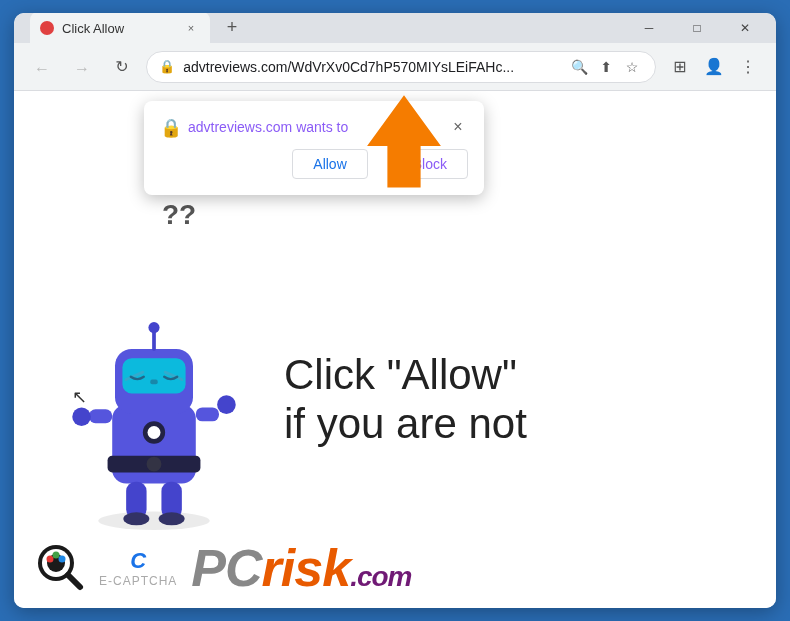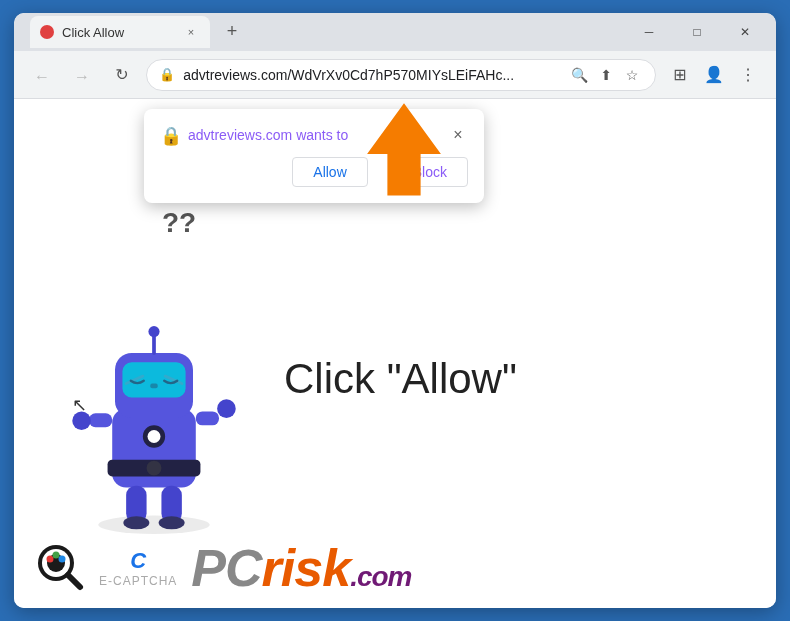--- a/index.html
+++ b/index.html
@@ -22,21 +22,21 @@
       border-radius: 10px;
       overflow: hidden;
       display: flex;
       flex-direction: column;
       box-shadow: 0 4px 20px rgba(0,0,0,0.3);
     }
 
     
     .title-bar {
       background: #dee1e6;
-      height: 38px;
+      height: 30px;
       display: flex;
       align-items: center;
       padding: 0 8px;
       gap: 4px;
       border-radius: 10px 10px 0 0;
     }
 
     .window-controls {
       display: flex;
       gap: 2px;
@@ -493,21 +493,21 @@
           <ellipse cx="119" cy="268" rx="14" ry="7" fill="#333366"></ellipse>
 
           <circle cx="100" cy="175" r="12" fill="#222244"></circle>
           <circle cx="100" cy="175" r="7" fill="white"></circle>
         </svg>
       </div>
 
       <div class="message-area">
         <div class="click-allow-text">
           <span>Click "Allow"</span><br>
-          <br>
+          <span>if you are not</span><br>
         </div>
       </div>
 
     </div>
 
     <div class="pcrisk-brand">
 
       <svg class="pcrisk-logo-icon" viewBox="0 0 55 55" xmlns="http://www.w3.org/2000/svg">
         <circle cx="22" cy="22" r="18" fill="#1a1a1a"></circle>
         <circle cx="22" cy="22" r="14" fill="white"></circle>

